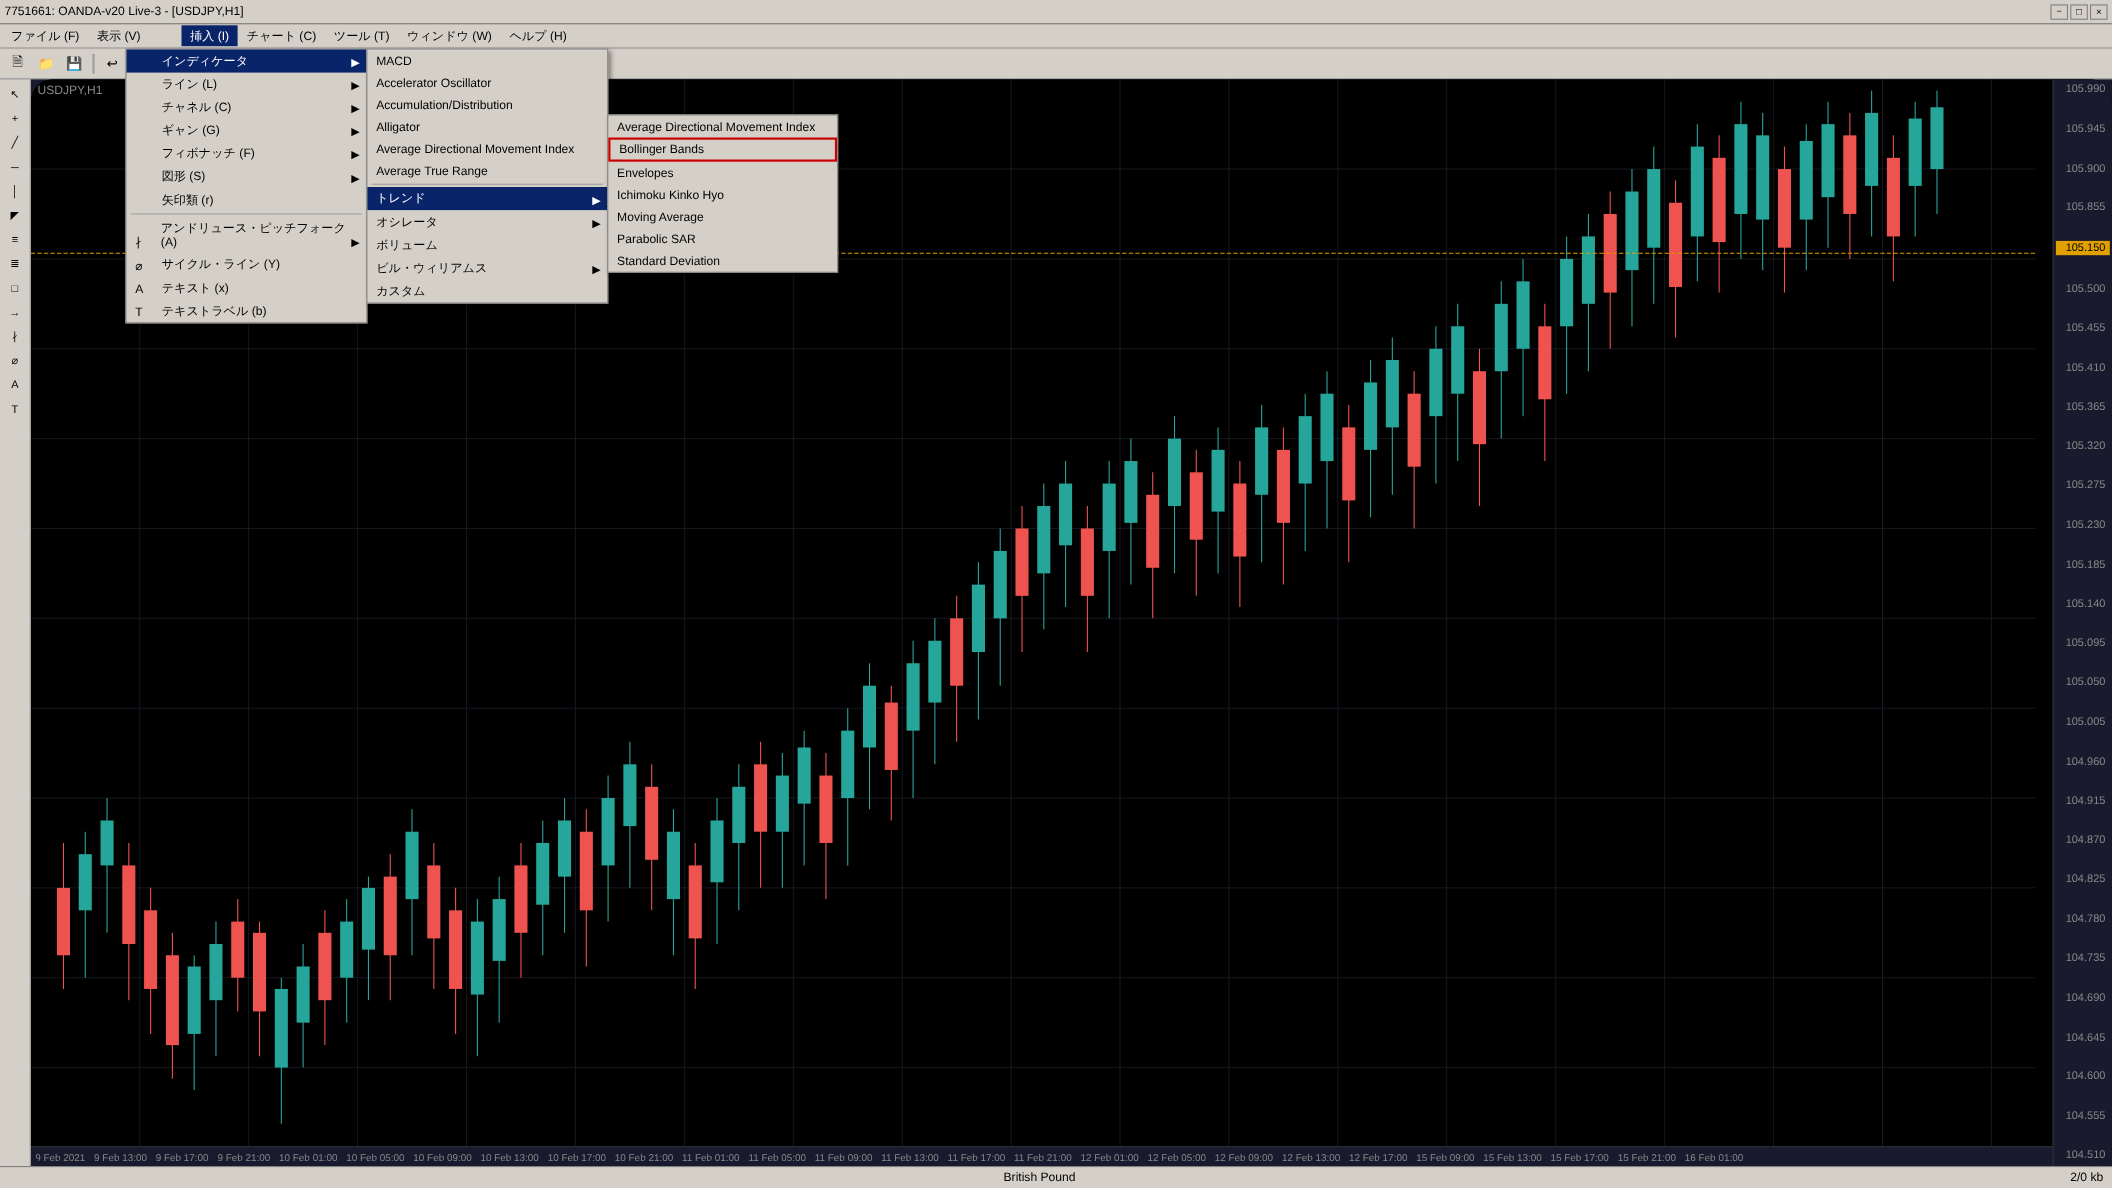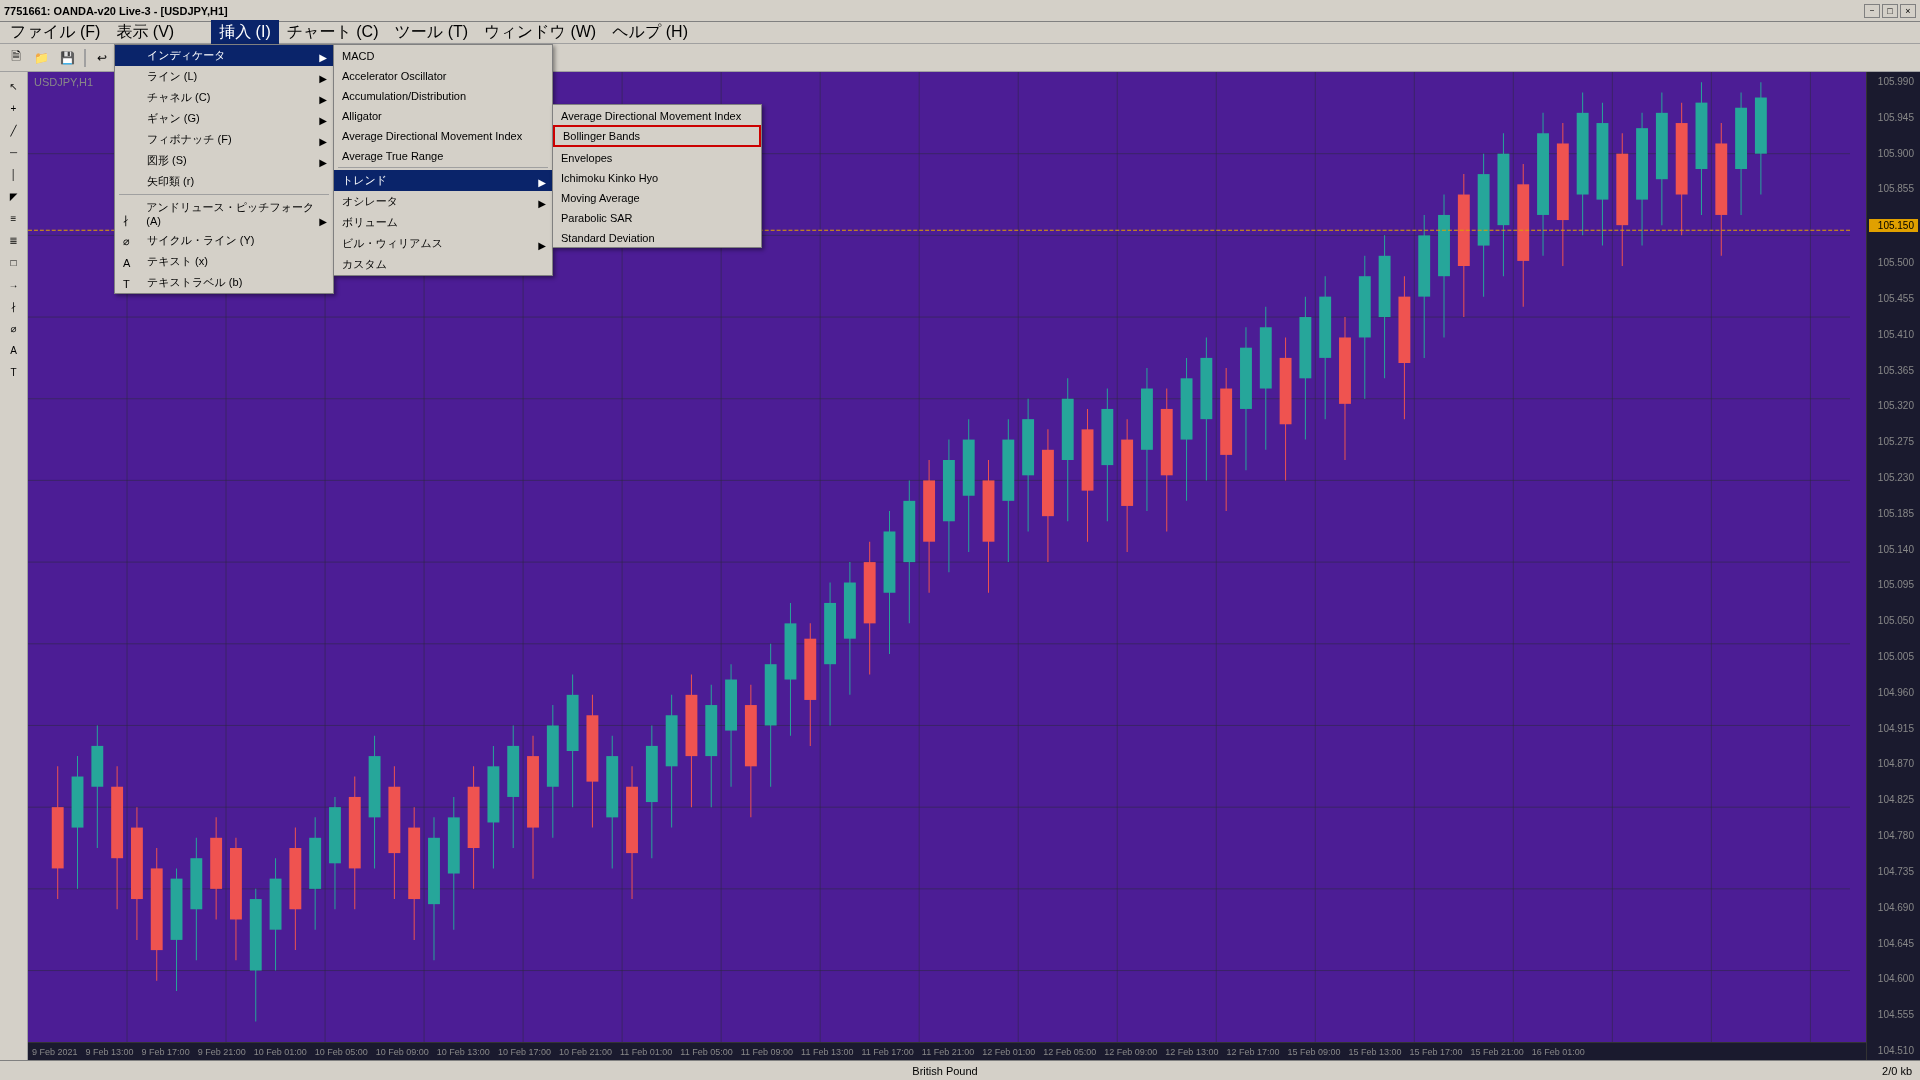--- a/index.html
+++ b/index.html
@@ -19,21 +19,21 @@
       height: 22px;
       background: #d4d0c8;
       border-bottom: 1px solid #808080;
       display: flex;
       align-items: center;
       justify-content: space-between;
       padding: 0 4px;
     }
     #title-text {
       font-size: 11px;
-      font-weight: bold;
+      font-weight: normal;
       color: #000;
     }
     #title-buttons {
       display: flex;
       gap: 2px;
     }
     .title-btn {
       width: 16px;
       height: 14px;
       background: #d4d0c8;
@@ -50,21 +50,21 @@
       width: 100%;
       height: 22px;
       background: #d4d0c8;
       border-bottom: 1px solid #a0a0a0;
       display: flex;
       align-items: center;
       padding: 0 2px;
     }
     .menu-item {
       padding: 2px 8px;
-      font-size: 16px;
+      font-size: 11px;
       cursor: pointer;
       white-space: nowrap;
     }
     .menu-item:hover, .menu-item.active {
       background: #0a246a;
       color: white;
       margin-left: 29px;
     }
 
     
@@ -128,22 +128,23 @@
       font-size: 10px;
     }
 
     
     #chart-area {
       position: absolute;
       left: 28px;
       top: 72px;
       right: 0;
       bottom: 20px;
-      background: #4c1d95;
+      background: #000000;
       overflow: hidden;
+      border-radius: 20px;
     }
 
     #chart-label {
       position: absolute;
       top: 4px;
       left: 6px;
       color: #888;
       font-size: 11px;
       z-index: 5;
     }

